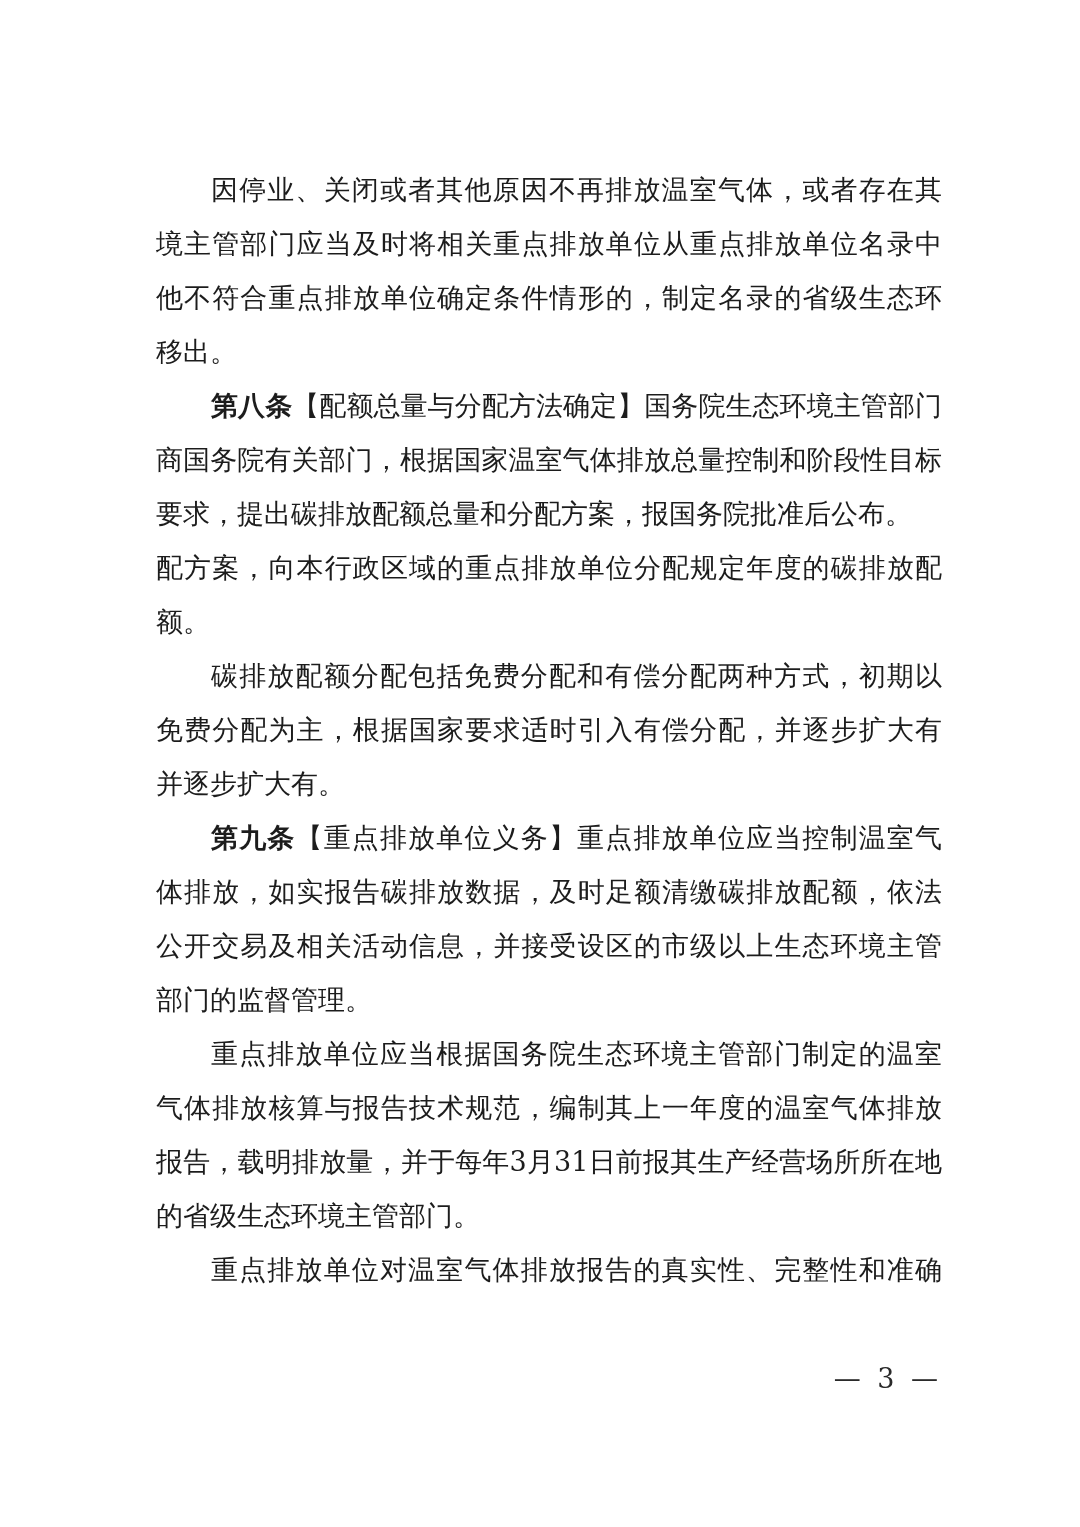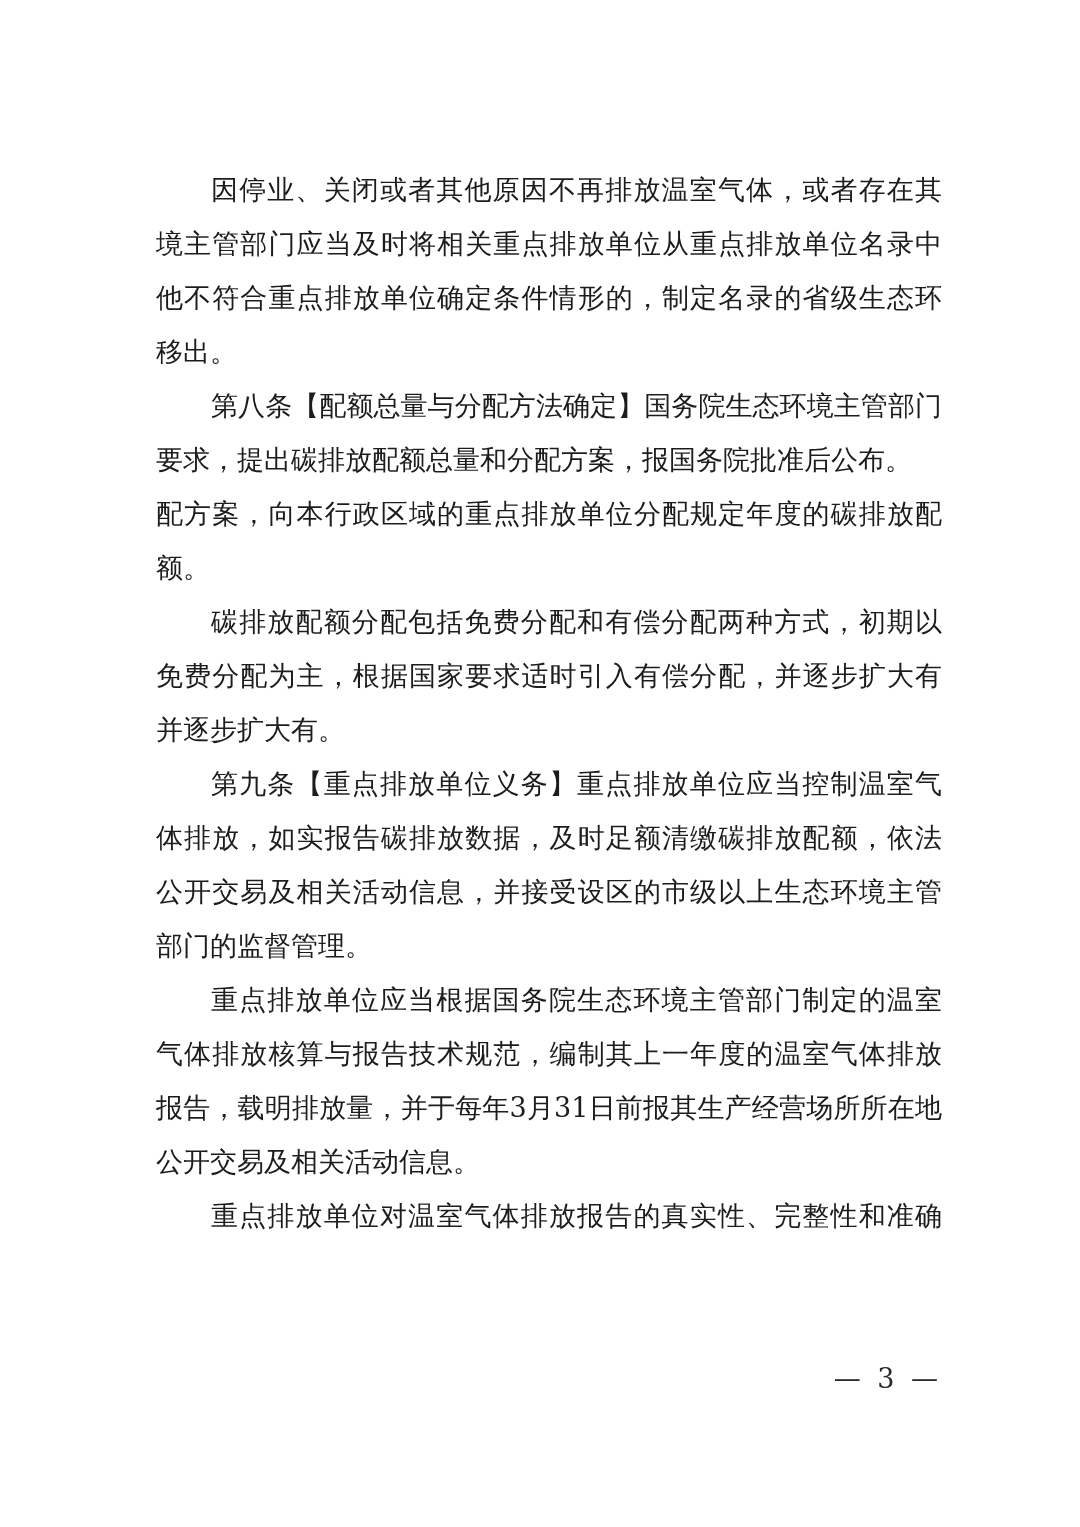--- a/index.html
+++ b/index.html
@@ -32,21 +32,21 @@
     text-justify: inter-ideograph;
     margin-left: 16px;
   }
   .line.indent {
     padding-left: 55px;
   }
   .line.last {
     text-align-last: left;
   }
   .bold {
-    font-weight: 400;
+    font-weight: 700;
   }
   .page-number {
     position: absolute;
     left: 140px;
     top: 1352px;
     width: 802px;
     height: 54px;
     line-height: 54px;
     font-size: 27px;
     text-align: right;
@@ -57,30 +57,31 @@
 </head>
 <body>
 
 <div class="page">
   <div class="doc-body">
       <div class="line indent"><span>因停业、关闭或者其他原因不再排放温室气体，或者存在其</span></div>
       <div class="line"><span>境主管部门应当及时将相关重点排放单位从重点排放单位名录中</span></div>
       <div class="line"><span>他不符合重点排放单位确定条件情形的，制定名录的省级生态环</span></div>
       <div class="line last"><span>移出。</span></div>
       <div class="line indent"><span class="bold">第八条</span><span>【配额总量与分配方法确定】国务院生态环境主管部门</span></div>
+      <div class="line"><span>商国务院有关部门，根据国家温室气体排放总量控制和阶段性目标</span></div>
       <div class="line last"><span>要求，提出碳排放配额总量和分配方案，报国务院批准后公布。</span></div>
       <div class="line"><span>配方案，向本行政区域的重点排放单位分配规定年度的碳排放配</span></div>
       <div class="line last"><span>额。</span></div>
       <div class="line indent"><span>碳排放配额分配包括免费分配和有偿分配两种方式，初期以</span></div>
       <div class="line"><span>免费分配为主，根据国家要求适时引入有偿分配，并逐步扩大有</span></div>
       <div class="line last"><span>并逐步扩大有。</span></div>
       <div class="line indent"><span class="bold">第九条</span><span>【重点排放单位义务】重点排放单位应当控制温室气</span></div>
       <div class="line"><span>体排放，如实报告碳排放数据，及时足额清缴碳排放配额，依法</span></div>
       <div class="line"><span>公开交易及相关活动信息，并接受设区的市级以上生态环境主管</span></div>
       <div class="line last"><span>部门的监督管理。</span></div>
       <div class="line indent"><span>重点排放单位应当根据国务院生态环境主管部门制定的温室</span></div>
       <div class="line"><span>气体排放核算与报告技术规范，编制其上一年度的温室气体排放</span></div>
       <div class="line"><span>报告，载明排放量，并于每年3月31日前报其生产经营场所所在地</span></div>
-      <div class="line last"><span>公开交易及相关活动信息。</span></div>
+      <div class="line last"><span>的省级生态环境主管部门。</span></div>
       <div class="line indent"><span>重点排放单位对温室气体排放报告的真实性、完整性和准确</span></div>
     </div>
   <div class="page-number">— 3 —</div>
 </div>
 
 </body></html>

